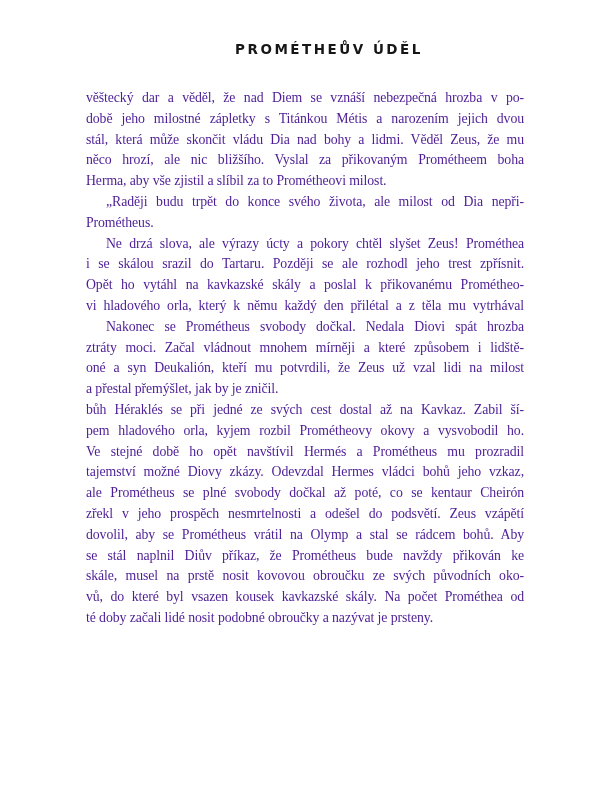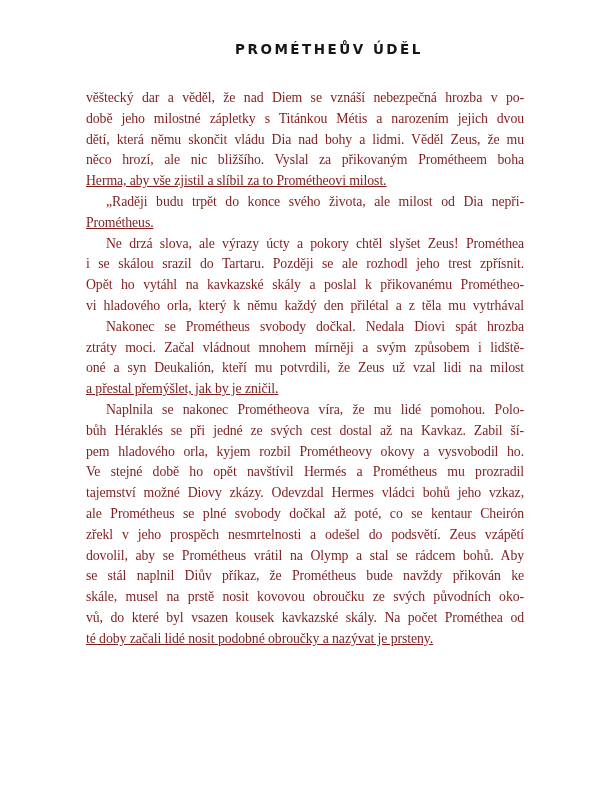--- a/index.html
+++ b/index.html
@@ -29,57 +29,55 @@
     color: #161616;
   }
   .textblock {
     position: absolute;
     left: 86px;
     top: 88px;
     width: 438px;
     font-size: 13.8px;
     line-height: 20.8px;
     letter-spacing: -0.1px;
-    color: #7f1d1d;
+    color: #4c1d95;
   }
   .line {
     white-space: nowrap;
     text-align: justify;
     text-align-last: justify;
   }
   .line.left-last {
     text-align-last: left;
-    text-decoration: underline;
   }
   .line.indent {
     text-indent: 20px;
   }
 </style>
 </head>
 <body>
 
 <div class="page">
   <div class="header">PROMÉTHEŮV ÚDĚL</div>
   <div class="textblock" id="textblock">
       <div class="line">věštecký dar a věděl, že nad Diem se vznáší nebezpečná hrozba v po-</div>
       <div class="line">době jeho milostné zápletky s Titánkou Métis a narozením jejich dvou</div>
-      <div class="line">dětí, která němu skončit vládu Dia nad bohy a lidmi. Věděl Zeus, že mu</div>
+      <div class="line">stál, která může skončit vládu Dia nad bohy a lidmi. Věděl Zeus, že mu</div>
       <div class="line">něco hrozí, ale nic bližšího. Vyslal za přikovaným Prométheem boha</div>
       <div class="line left-last">Herma, aby vše zjistil a slíbil za to Prométheovi milost.</div>
       <div class="line indent">„Raději budu trpět do konce svého života, ale milost od Dia nepři-</div>
       <div class="line left-last">Prométheus.</div>
       <div class="line indent">Ne drzá slova, ale výrazy úcty a pokory chtěl slyšet Zeus! Prométhea</div>
       <div class="line">i se skálou srazil do Tartaru. Později se ale rozhodl jeho trest zpřísnit.</div>
       <div class="line">Opět ho vytáhl na kavkazské skály a poslal k přikovanému Prométheo-</div>
       <div class="line">vi hladového orla, který k němu každý den přilétal a z těla mu vytrhával</div>
       <div class="line indent">Nakonec se Prométheus svobody dočkal. Nedala Diovi spát hrozba</div>
-      <div class="line">ztráty moci. Začal vládnout mnohem mírněji a svým způsobem i lidště-</div>
+      <div class="line">ztráty moci. Začal vládnout mnohem mírněji a které způsobem i lidště-</div>
       <div class="line">oné a syn Deukalión, kteří mu potvrdili, že Zeus už vzal lidi na milost</div>
       <div class="line left-last">a přestal přemýšlet, jak by je zničil.</div>
-      <div class="line indent">Naplnila se nakonec Prométheova víra, že mu lidé pomohou. Polo-</div>
       <div class="line">bůh Héraklés se při jedné ze svých cest dostal až na Kavkaz. Zabil ší-</div>
       <div class="line">pem hladového orla, kyjem rozbil Prométheovy okovy a vysvobodil ho.</div>
       <div class="line">Ve stejné době ho opět navštívil Hermés a Prométheus mu prozradil</div>
       <div class="line">tajemství možné Diovy zkázy. Odevzdal Hermes vládci bohů jeho vzkaz,</div>
       <div class="line">ale Prométheus se plné svobody dočkal až poté, co se kentaur Cheirón</div>
       <div class="line">zřekl v jeho prospěch nesmrtelnosti a odešel do podsvětí. Zeus vzápětí</div>
       <div class="line">dovolil, aby se Prométheus vrátil na Olymp a stal se rádcem bohů. Aby</div>
       <div class="line">se stál naplnil Diův příkaz, že Prométheus bude navždy přikován ke</div>
       <div class="line">skále, musel na prstě nosit kovovou obroučku ze svých původních oko-</div>
       <div class="line">vů, do které byl vsazen kousek kavkazské skály. Na počet Prométhea od</div>

